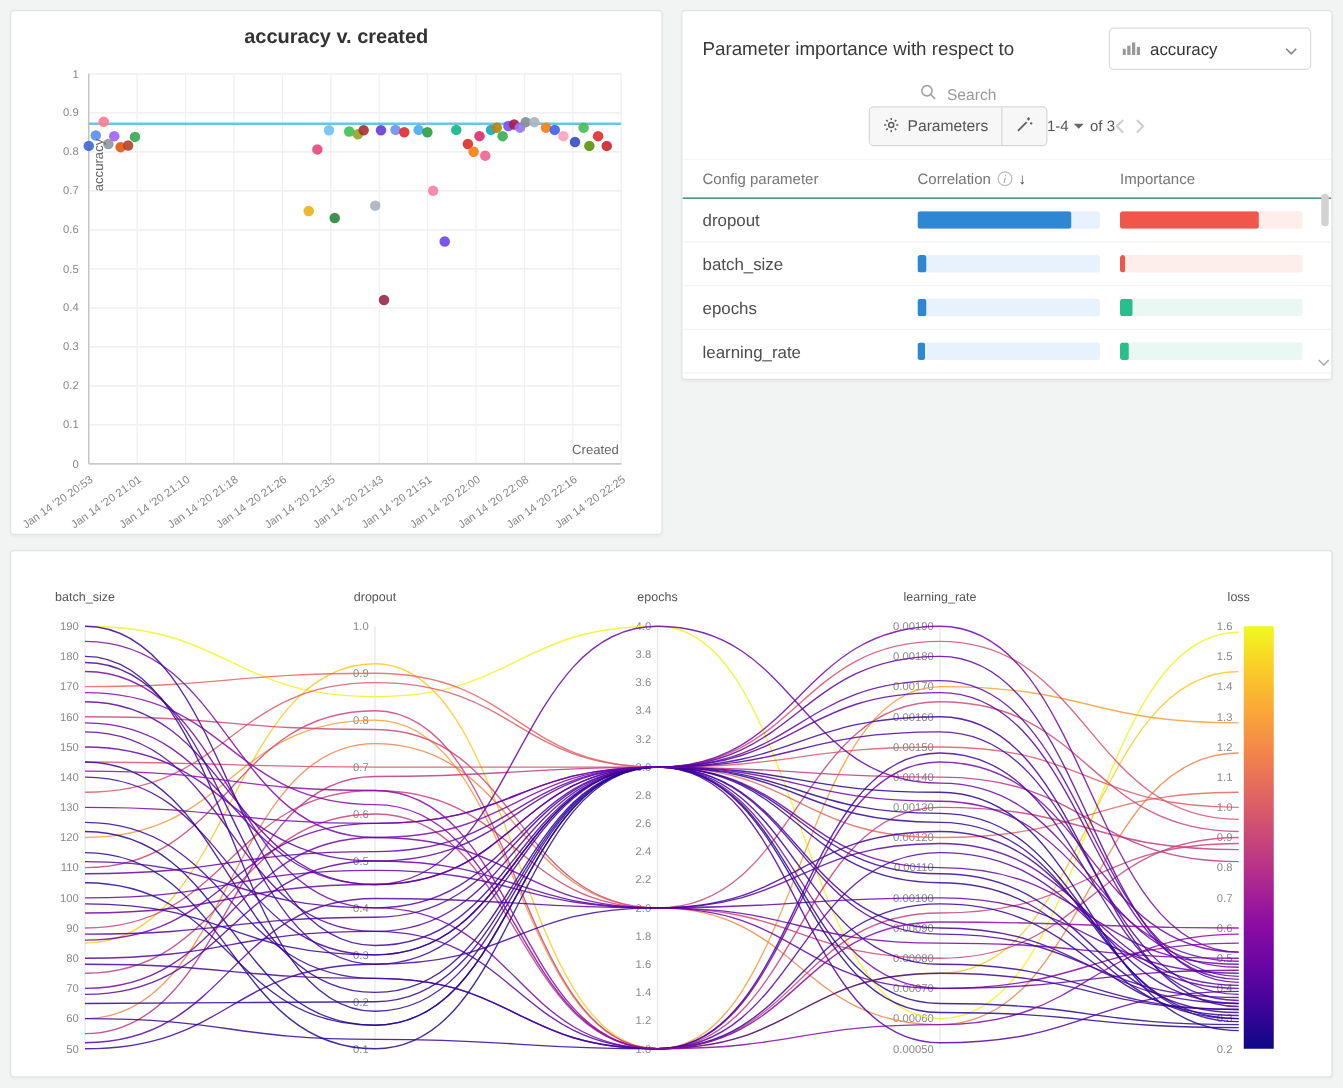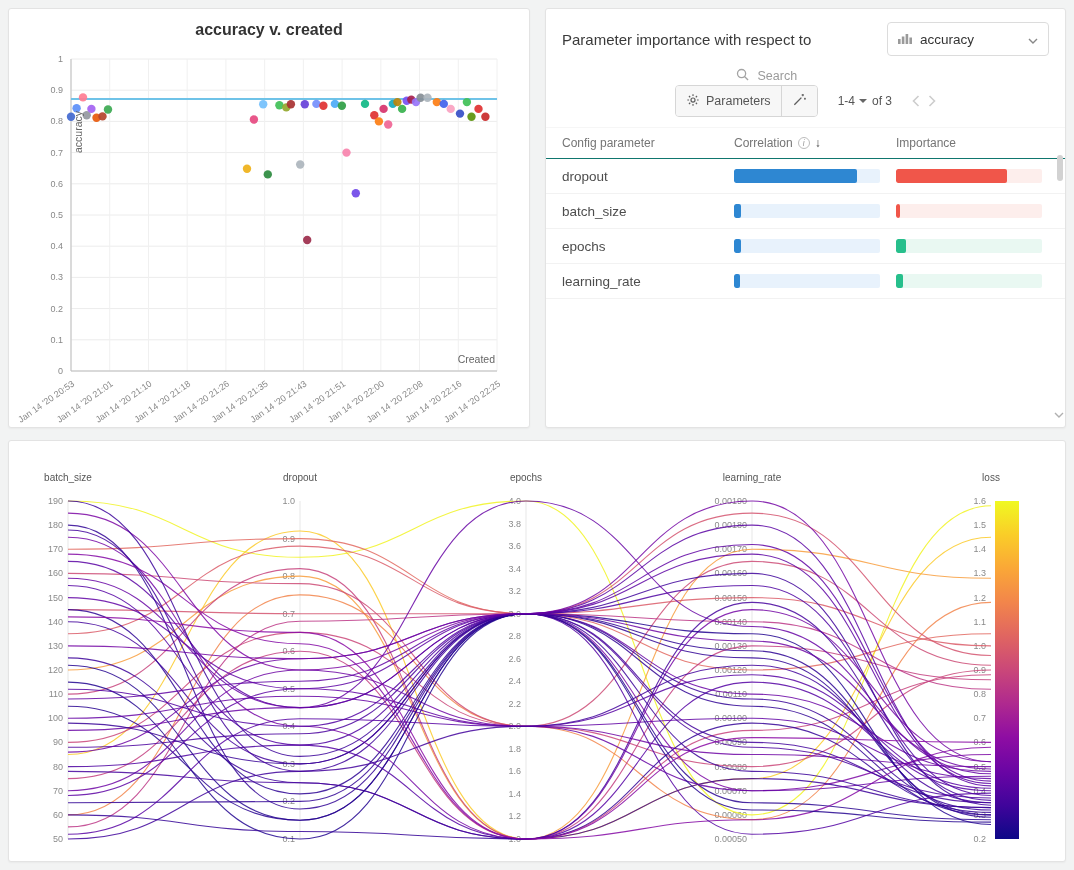--- a/index.html
+++ b/index.html
@@ -14,37 +14,37 @@
   .page { width:1074px; height:870px; padding:8px; }
   .top-row { display:flex; gap:15px; margin-bottom:12px; }
   .panel {
     background:#fff;
     border:1px solid #e3e3e3;
     border-radius:3px;
     box-shadow:0 1px 2px rgba(0,0,0,.04);
   }
   .scatter-panel { width:522px; height:420px; overflow:hidden; }
   .chart-title { margin:0; padding:12px 0 4px; text-align:center; font-size:16px; font-weight:bold; color:#333; }
-  .importance-panel { width:521px; height:420px; position:relative; overflow:hidden; }
+  .importance-panel { width:521px; height:296px; position:relative; overflow:hidden; }
 
   .imp-header { display:flex; align-items:center; justify-content:space-between; padding:13px 16px 9px; }
   .imp-title { font-size:15px; color:#3a3a3a; }
   .metric-dropdown {
     display:flex; align-items:center; gap:8px;
     width:162px; height:34px; padding:0 10px;
     border:1px solid #dcdcdc; border-radius:4px; background:#fff;
     font-family:inherit; font-size:13.5px; color:#333; cursor:pointer;
   }
   .metric-dropdown .metric-text { margin-right:auto; }
 
   .imp-toolbar { display:flex; align-items:center; justify-content:space-between; padding:2px 16px 10px;flex-direction:column; }
   .searchbox { display:flex; align-items:center; gap:7px; }
   .searchbox input { border:none; outline:none; font-family:inherit; font-size:12.5px; width:120px; color:#333; background:transparent; }
   .searchbox input::placeholder { color:#9b9b9b; }
-  .toolbar-right { display:flex; align-items:center; gap:20px; }
+  .toolbar-right { display:flex; align-items:center; gap:0; }
   .btn-group { display:flex; border:1px solid #d6d6d6; border-radius:4px; overflow:hidden; background:#f7f7f7; }
   .btn-group button {
     display:flex; align-items:center; gap:6px;
     background:#f7f7f7; border:none; padding:6px 10px;
     font-family:inherit; font-size:12.5px; color:#555; cursor:pointer;
   }
   .btn-group button + button { border-left:1px solid #d6d6d6; }
   .pagination { display:flex; align-items:center; gap:5px; font-size:12px; color:#555; }
   .page-range { display:inline-flex; align-items:center; gap:4px; cursor:pointer; }
   .caret { width:0; height:0; border-left:4px solid transparent; border-right:4px solid transparent; border-top:4px solid #666; }

